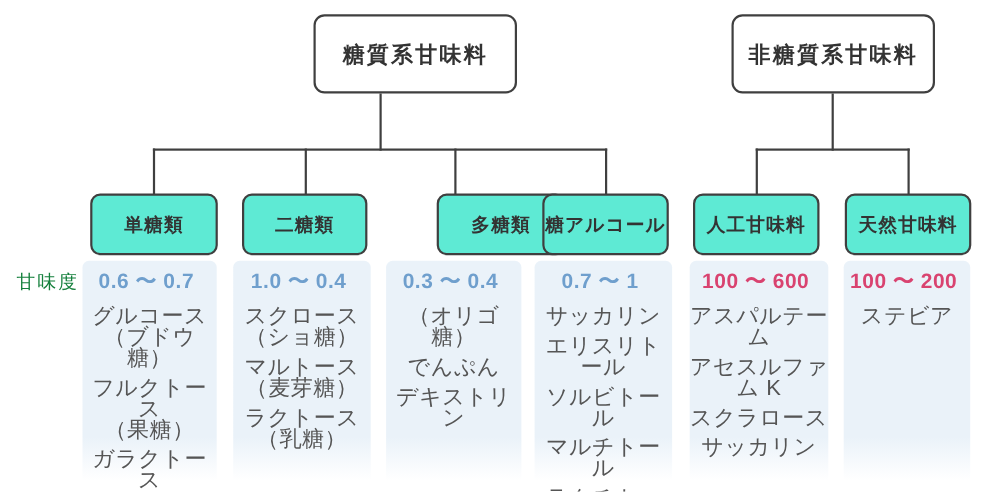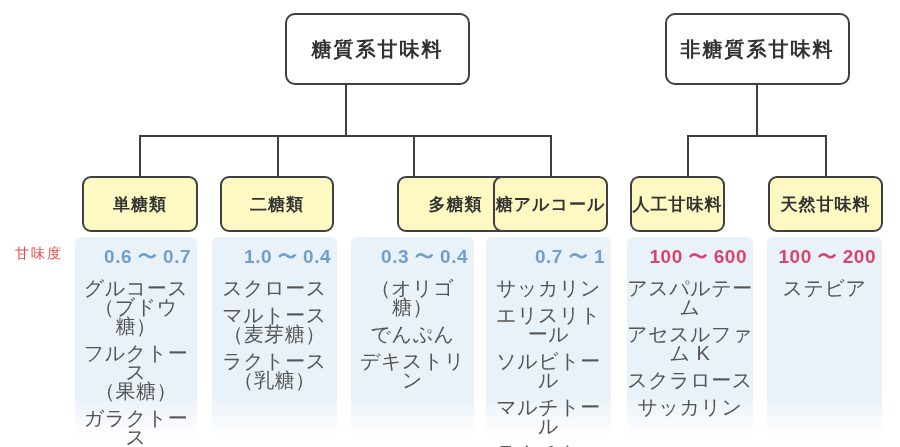--- a/index.html
+++ b/index.html
@@ -7,37 +7,37 @@
   .stage { position:relative; width:900px; height:447px; background:#ffffff; overflow:hidden; }
 
   .root-box {
     position:absolute; top:13px; height:72px; box-sizing:border-box;
     background:#ffffff; border:2px solid #3f3f3f; border-radius:10px;
     display:flex; align-items:center; justify-content:center;
     font-size:20px; font-weight:600; color:#333333; letter-spacing:2px;
   }
   .cbox {
     position:absolute; top:176px; height:56px; box-sizing:border-box;
-    background:#fef9c3; border:2px solid #3f3f3f; border-radius:9px;
+    background:#5eead4; border:2px solid #3f3f3f; border-radius:9px;
     display:flex; align-items:center; justify-content:center;
     font-size:17px; font-weight:600; color:#333333; letter-spacing:1px;
   }
   .conn { position:absolute; background:#3f3f3f; }
 
   .row-label {
-    position:absolute; left:15px; top:245px; font-size:14px; color:#ef4444;
+    position:absolute; left:15px; top:245px; font-size:17px; color:#15803d;
     letter-spacing:2px; font-weight:400;
   }
 
   .panel {
     position:absolute; top:237px; height:200px; box-sizing:border-box;
     border-radius:6px 6px 0 0; padding-top:9px; text-align:center;
     background:linear-gradient(180deg,#eaf2f9 0%,#eaf2f9 80%,rgba(234,242,249,0) 100%);
   }
-  .sweetness { font-size:19px; font-weight:600; letter-spacing:0.5px; margin:0 6px 11px 0; line-height:22px;text-align:right; }
+  .sweetness { font-size:19px; font-weight:600; letter-spacing:0.5px; margin:0 6px 11px 0; line-height:22px; }
   .val-blue { color:#6f9fcd; }
   .val-pink { color:#d94370; }
   .group { margin-bottom:8px; }
   .iline { font-size:20px; color:#555555; line-height:19px; letter-spacing:0.5px; }
 </style>
 </head>
 <body>
 
 <div class="stage">
 
@@ -53,21 +53,21 @@
 
   <div class="conn" style="left:756px; top:85px; width:2px; height:52px;"></div>
   <div class="conn" style="left:687px; top:135px; width:140px; height:2px;"></div>
   <div class="conn" style="left:687px; top:135px; width:2px; height:43px;"></div>
   <div class="conn" style="left:825px; top:135px; width:2px; height:43px;"></div>
 
   <div class="cbox" style="left:82px;  width:116px;">単糖類</div>
   <div class="cbox" style="left:220px; width:114px;">二糖類</div>
   <div class="cbox" style="left:355px; width:117px;margin-left:42px;">多糖類</div>
   <div class="cbox" style="left:493px; width:115px;">糖アルコール</div>
-  <div class="cbox" style="left:630px; width:95px;">人工甘味料</div>
+  <div class="cbox" style="left:630px; width:115px;">人工甘味料</div>
   <div class="cbox" style="left:768px; width:115px;">天然甘味料</div>
 
   <div class="row-label">甘味度</div>
 
   <div class="panel" style="left:75px; width:122px;">
     <div class="sweetness val-blue">0.6 〜 0.7</div>
     <div class="group">
       <div class="iline">グルコース</div>
       <div class="iline">（ブドウ糖）</div>
     </div>
@@ -77,20 +77,21 @@
     </div>
     <div class="group">
       <div class="iline">ガラクトース</div>
     </div>
   </div>
 
   <div class="panel" style="left:212px; width:125px;">
     <div class="sweetness val-blue">1.0 〜 0.4</div>
     <div class="group">
       <div class="iline">スクロース</div>
+      <div class="iline">（ショ糖）</div>
     </div>
     <div class="group">
       <div class="iline">マルトース</div>
       <div class="iline">（麦芽糖）</div>
     </div>
     <div class="group">
       <div class="iline">ラクトース</div>
       <div class="iline">（乳糖）</div>
     </div>
   </div>

